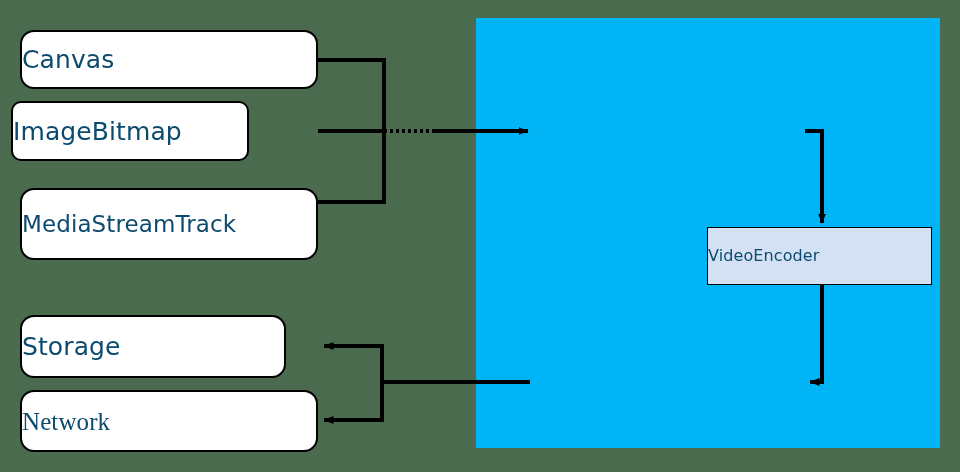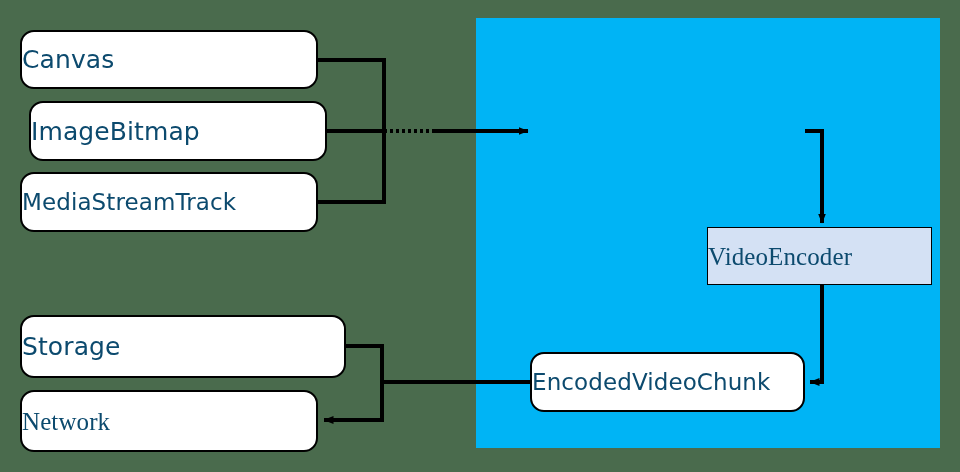--- a/index.html
+++ b/index.html
@@ -50,35 +50,34 @@
     font-weight: 400;
     line-height: 1;
     letter-spacing: 0.1px;
     white-space: nowrap;
   }
   .node-label {
     display: block;
   }
   
   #node-canvas      { left: 20px;  top: 30px;  width: 298px; height: 59px; }
-  #node-imagebitmap { left: 29px;  top: 101px; width: 298px; height: 60px; }
-  #node-mediastream { left: 20px;  top: 172px; width: 298px; height: 60px; }
+  #node-imagebitmap { left: 11px;  top: 101px; width: 238px; height: 60px; border-radius: 10px; }
+  #node-mediastream { left: 20px;  top: 188px; width: 298px; height: 72px; }
   
-  #node-storage     { left: 20px;  top: 315px; width: 326px; height: 63px; }
+  #node-storage     { left: 20px;  top: 315px; width: 266px; height: 63px; }
   #node-network     { left: 20px;  top: 390px; width: 298px; height: 62px; font-family: Liberation Serif, serif; }
   
   #node-videoframe  { left: 530px; top: 100px; width: 275px; height: 62px; }
   #node-encodedchunk{ left: 530px; top: 352px; width: 275px; height: 60px; font-size: 23px; }
   #node-videoencoder{
     left: 707px; top: 227px; width: 225px; height: 58px;
     background: #d4e1f4;
     border: 1px solid #000000;
     border-radius: 0;
-    font-size: 25px;
-    font-family: Liberation Serif, serif;
+    font-size: 16px;
   }
   #node-mediastream .node-label { font-size: 23px; }
 </style>
 </head>
 <body>
 
 <div id="diagram-root">
 
   <div class="panel"></div>
 
@@ -128,17 +127,14 @@
 
   <div class="node" id="node-network">
     <span class="node-label">Network</span>
   </div>
 
 
   <div class="node" id="node-videoencoder">
     <span class="node-label">VideoEncoder</span>
   </div>
 
-  <div class="node" id="node-encodedchunk">
-    <span class="node-label">EncodedVideoChunk</span>
-  </div>
 
 </div>
 
 </body></html>

